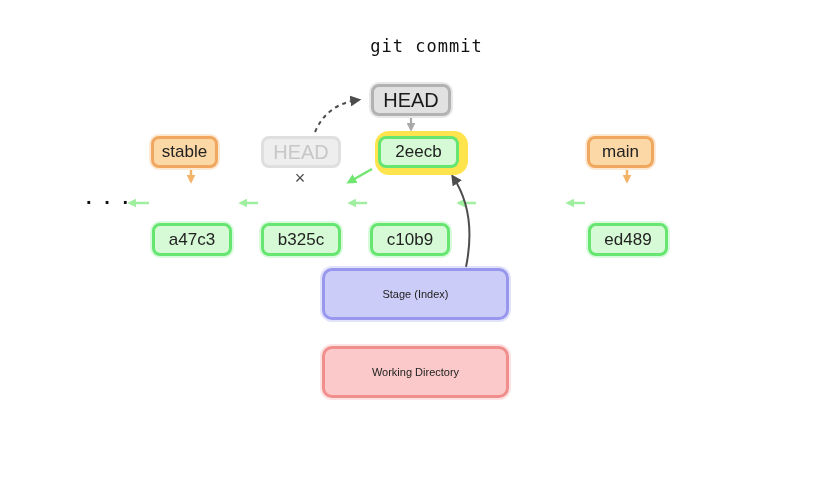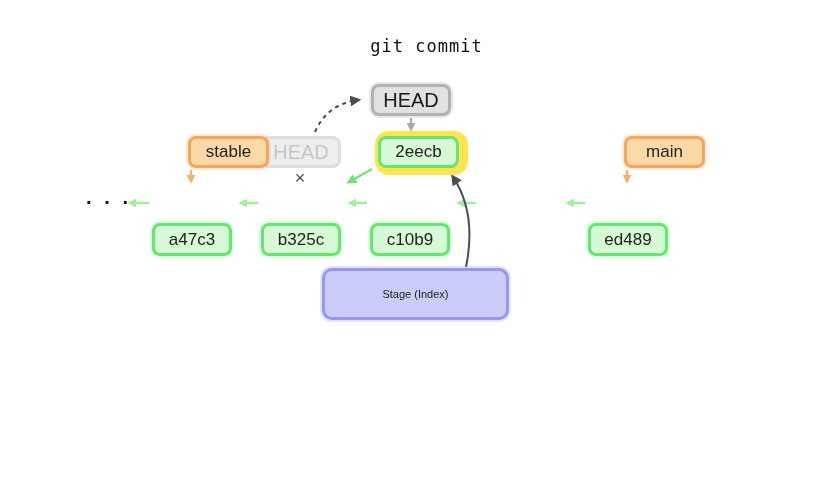--- a/index.html
+++ b/index.html
@@ -23,24 +23,23 @@
     background:var(--commit-fill);border-color:var(--commit-border);
     box-shadow:0 0 0 2px rgba(150,240,160,0.35);
     margin-top:36px;
   }
   .new-commit{
     left:378px;top:136px;width:81px;height:32px;
     background:var(--commit-fill);border-color:var(--commit-border);
     box-shadow:3px 1px 0 6px var(--highlight-yellow);
   }
   .branch{
-    top:136px;width:81px;height:32px;
+    top:136px;width:67px;height:32px;
     background:var(--branch-fill);border-color:var(--branch-border);
     box-shadow:0 0 0 2px rgba(245,190,130,0.35);
-    margin-left:37px;
   }
   .head-box{
     left:371px;top:84px;width:80px;height:32px;font-size:20px;color:#1a1a1a;
     background:var(--head-fill);border-color:var(--head-border);
     box-shadow:0 0 0 2px rgba(190,190,190,0.35);
   }
   .old-head{
     left:261px;top:136px;width:80px;height:32px;font-size:20px;
     color:var(--old-head-text);
     background:var(--old-head-fill);border-color:var(--old-head-border);
@@ -128,14 +127,15 @@
   <div class="box commit" style="left:152px">a47c3</div>
   <div class="box commit" style="left:261px">b325c</div>
   <div class="box commit" style="left:370px">c10b9</div>
   <div class="box commit" style="left:588px">ed489</div>
 
   <div class="ellipsis">· · ·</div>
 
   <div class="cross">×</div>
 
   <div class="box big stage">Stage (Index)</div>
+  <div class="box big working">Working Directory</div>
 
 </div>
 
 </body></html>

